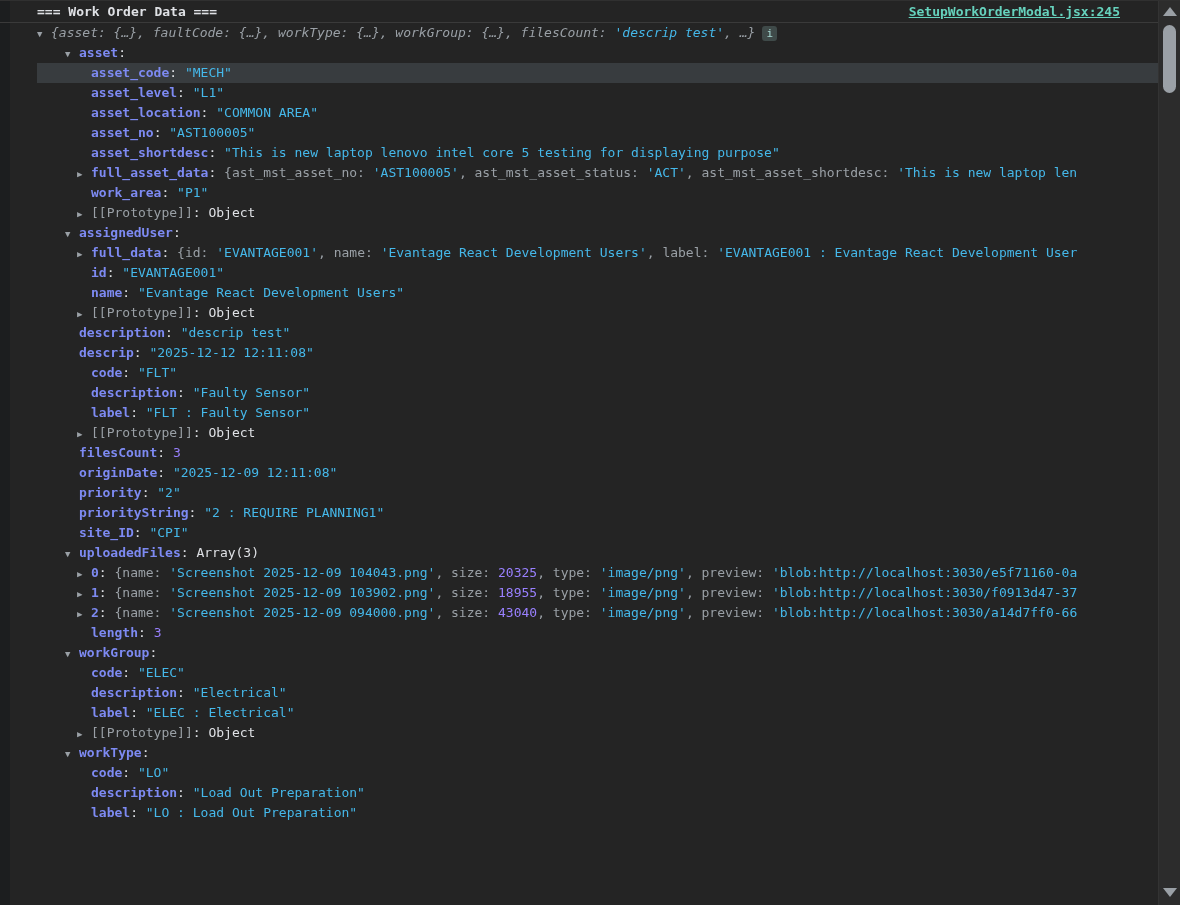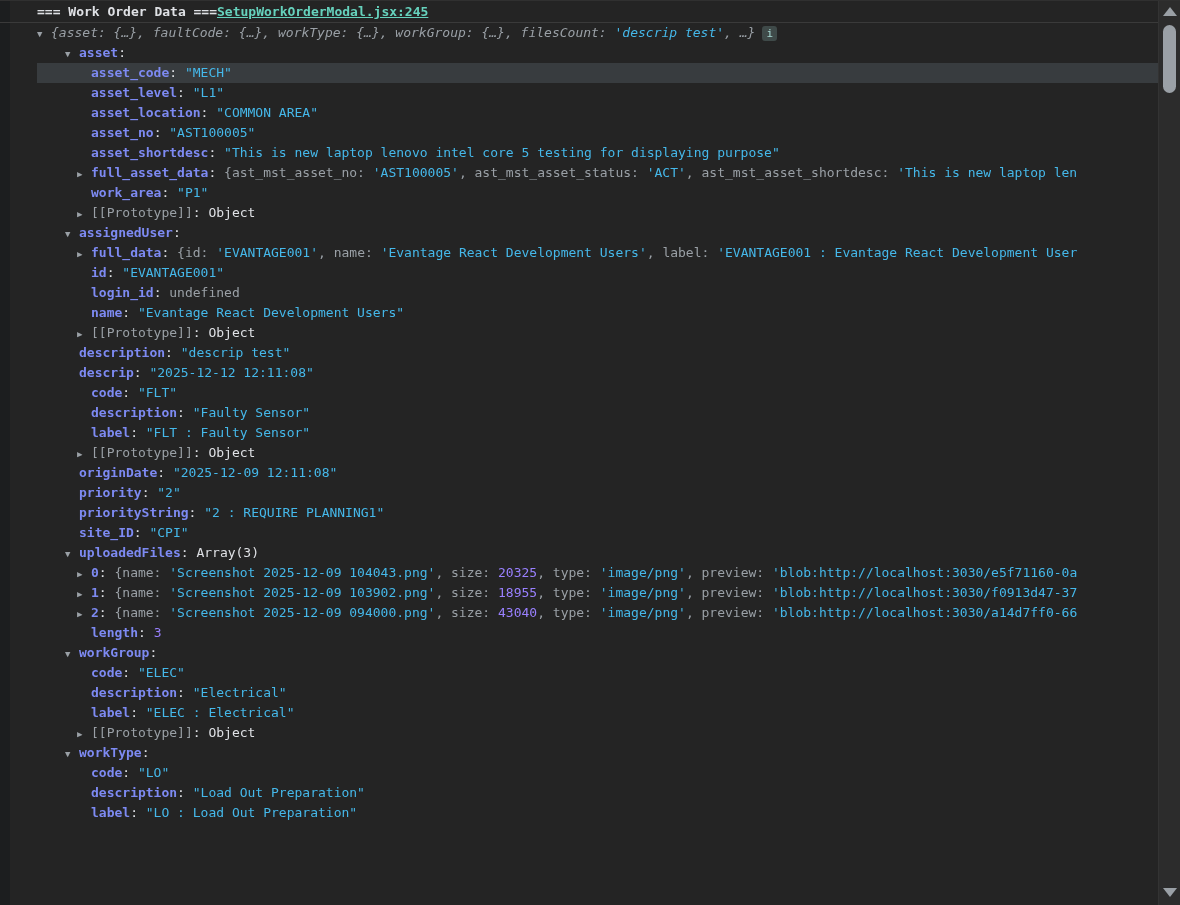--- a/index.html
+++ b/index.html
@@ -7,21 +7,21 @@
     --text:#dfe1e5; --key:#7d8af2; --str:#45b8ea; --num:#9980ff;
     --gray:#9aa0a6; --link:#66d2bd; --hl:#383c3f;
     --sb-track:#2c2c2c; --sb-thumb:#9aa0a6;
   }
   *{box-sizing:border-box;margin:0;padding:0}
   body{width:1180px;height:905px;background:var(--bg);overflow:hidden;
        font-family:"DejaVu Sans Mono","Liberation Mono",monospace;font-size:13px;color:var(--text)}
   .console{position:relative;width:1180px;height:905px;border-top:1px solid #303030}
   .gutter{position:absolute;left:0;top:0;bottom:0;width:10px;background:var(--gutter)}
   .content{position:absolute;left:0;top:0;right:22px;bottom:0;overflow:hidden}
-  .entry-row{display:flex;align-items:center;
+  .entry-row{display:flex;justify-content:space-between;align-items:center;
              padding-left:37px;padding-right:38px;white-space:pre}
   .entry-row.first{height:22px;border-bottom:1px solid var(--sep)}
   .entry-row.second{height:23px}
   .entry-text{font-weight:700;color:var(--text)}
   .src-link{color:var(--link);text-decoration:underline;font-weight:600;cursor:pointer}
   .tree{width:100%}
   .trow{height:20px;line-height:20px;white-space:pre;overflow:hidden;cursor:default}
   .trow.lvl0{padding-left:37px}
   .trow.lvl1{padding-left:65px}
   .trow.lvl2{padding-left:77px}
@@ -71,29 +71,29 @@
         <div class="trow lvl2"><span class="arrow"></span><span class="sg-key">asset_level</span><span class="sg-plain">: </span><span class="sg-str">"L1"</span></div>
         <div class="trow lvl2"><span class="arrow"></span><span class="sg-key">asset_location</span><span class="sg-plain">: </span><span class="sg-str">"COMMON AREA"</span></div>
         <div class="trow lvl2"><span class="arrow"></span><span class="sg-key">asset_no</span><span class="sg-plain">: </span><span class="sg-str">"AST100005"</span></div>
         <div class="trow lvl2"><span class="arrow"></span><span class="sg-key">asset_shortdesc</span><span class="sg-plain">: </span><span class="sg-str">"This is new laptop lenovo intel core 5 testing for displaying purpose"</span></div>
         <div class="trow lvl2"><span class="arrow">▶</span><span class="sg-key">full_asset_data</span><span class="sg-plain">: </span><span class="sg-gray">{ast_mst_asset_no: </span><span class="sg-str">'AST100005'</span><span class="sg-gray">, ast_mst_asset_status: </span><span class="sg-str">'ACT'</span><span class="sg-gray">, ast_mst_asset_shortdesc: </span><span class="sg-str">'This is new laptop len</span></div>
         <div class="trow lvl2"><span class="arrow"></span><span class="sg-key">work_area</span><span class="sg-plain">: </span><span class="sg-str">"P1"</span></div>
         <div class="trow lvl2"><span class="arrow">▶</span><span class="sg-proto">[[Prototype]]</span><span class="sg-plain">: </span><span class="sg-plain">Object</span></div>
         <div class="trow lvl1"><span class="arrow">▼</span><span class="sg-key">assignedUser</span><span class="sg-plain">:</span></div>
         <div class="trow lvl2"><span class="arrow">▶</span><span class="sg-key">full_data</span><span class="sg-plain">: </span><span class="sg-gray">{id: </span><span class="sg-str">'EVANTAGE001'</span><span class="sg-gray">, name: </span><span class="sg-str">'Evantage React Development Users'</span><span class="sg-gray">, label: </span><span class="sg-str">'EVANTAGE001 : Evantage React Development User</span></div>
         <div class="trow lvl2"><span class="arrow"></span><span class="sg-key">id</span><span class="sg-plain">: </span><span class="sg-str">"EVANTAGE001"</span></div>
-        <div class="trow lvl2"><span class="arrow"></span><span class="sg-key">login_id</span><span class="sg-plain">: </span><span class="sg-undef">undefined</span></div>
         <div class="trow lvl2"><span class="arrow"></span><span class="sg-key">name</span><span class="sg-plain">: </span><span class="sg-str">"Evantage React Development Users"</span></div>
         <div class="trow lvl2"><span class="arrow">▶</span><span class="sg-proto">[[Prototype]]</span><span class="sg-plain">: </span><span class="sg-plain">Object</span></div>
         <div class="trow lvl1"><span class="arrow"></span><span class="sg-key">description</span><span class="sg-plain">: </span><span class="sg-str">"descrip test"</span></div>
         <div class="trow lvl1"><span class="arrow"></span><span class="sg-key">descrip</span><span class="sg-plain">: </span><span class="sg-str">"2025-12-12 12:11:08"</span></div>
         <div class="trow lvl2"><span class="arrow"></span><span class="sg-key">code</span><span class="sg-plain">: </span><span class="sg-str">"FLT"</span></div>
         <div class="trow lvl2"><span class="arrow"></span><span class="sg-key">description</span><span class="sg-plain">: </span><span class="sg-str">"Faulty Sensor"</span></div>
         <div class="trow lvl2"><span class="arrow"></span><span class="sg-key">label</span><span class="sg-plain">: </span><span class="sg-str">"FLT : Faulty Sensor"</span></div>
         <div class="trow lvl2"><span class="arrow">▶</span><span class="sg-proto">[[Prototype]]</span><span class="sg-plain">: </span><span class="sg-plain">Object</span></div>
+        <div class="trow lvl1"><span class="arrow"></span><span class="sg-key">filesCount</span><span class="sg-plain">: </span><span class="sg-num">3</span></div>
         <div class="trow lvl1"><span class="arrow"></span><span class="sg-key">originDate</span><span class="sg-plain">: </span><span class="sg-str">"2025-12-09 12:11:08"</span></div>
         <div class="trow lvl1"><span class="arrow"></span><span class="sg-key">priority</span><span class="sg-plain">: </span><span class="sg-str">"2"</span></div>
         <div class="trow lvl1"><span class="arrow"></span><span class="sg-key">priorityString</span><span class="sg-plain">: </span><span class="sg-str">"2 : REQUIRE PLANNING1"</span></div>
         <div class="trow lvl1"><span class="arrow"></span><span class="sg-key">site_ID</span><span class="sg-plain">: </span><span class="sg-str">"CPI"</span></div>
         <div class="trow lvl1"><span class="arrow">▼</span><span class="sg-key">uploadedFiles</span><span class="sg-plain">: </span><span class="sg-plain">Array(3)</span></div>
         <div class="trow lvl2"><span class="arrow">▶</span><span class="sg-key">0</span><span class="sg-plain">: </span><span class="sg-gray">{name: </span><span class="sg-str">'Screenshot 2025-12-09 104043.png'</span><span class="sg-gray">, size: </span><span class="sg-num">20325</span><span class="sg-gray">, type: </span><span class="sg-str">'image/png'</span><span class="sg-gray">, preview: </span><span class="sg-str">'blob:http://localhost:3030/e5f71160-0a</span></div>
         <div class="trow lvl2"><span class="arrow">▶</span><span class="sg-key">1</span><span class="sg-plain">: </span><span class="sg-gray">{name: </span><span class="sg-str">'Screenshot 2025-12-09 103902.png'</span><span class="sg-gray">, size: </span><span class="sg-num">18955</span><span class="sg-gray">, type: </span><span class="sg-str">'image/png'</span><span class="sg-gray">, preview: </span><span class="sg-str">'blob:http://localhost:3030/f0913d47-37</span></div>
         <div class="trow lvl2"><span class="arrow">▶</span><span class="sg-key">2</span><span class="sg-plain">: </span><span class="sg-gray">{name: </span><span class="sg-str">'Screenshot 2025-12-09 094000.png'</span><span class="sg-gray">, size: </span><span class="sg-num">43040</span><span class="sg-gray">, type: </span><span class="sg-str">'image/png'</span><span class="sg-gray">, preview: </span><span class="sg-str">'blob:http://localhost:3030/a14d7ff0-66</span></div>
         <div class="trow lvl2"><span class="arrow"></span><span class="sg-key">length</span><span class="sg-plain">: </span><span class="sg-num">3</span></div>
         <div class="trow lvl1"><span class="arrow">▼</span><span class="sg-key">workGroup</span><span class="sg-plain">:</span></div>

